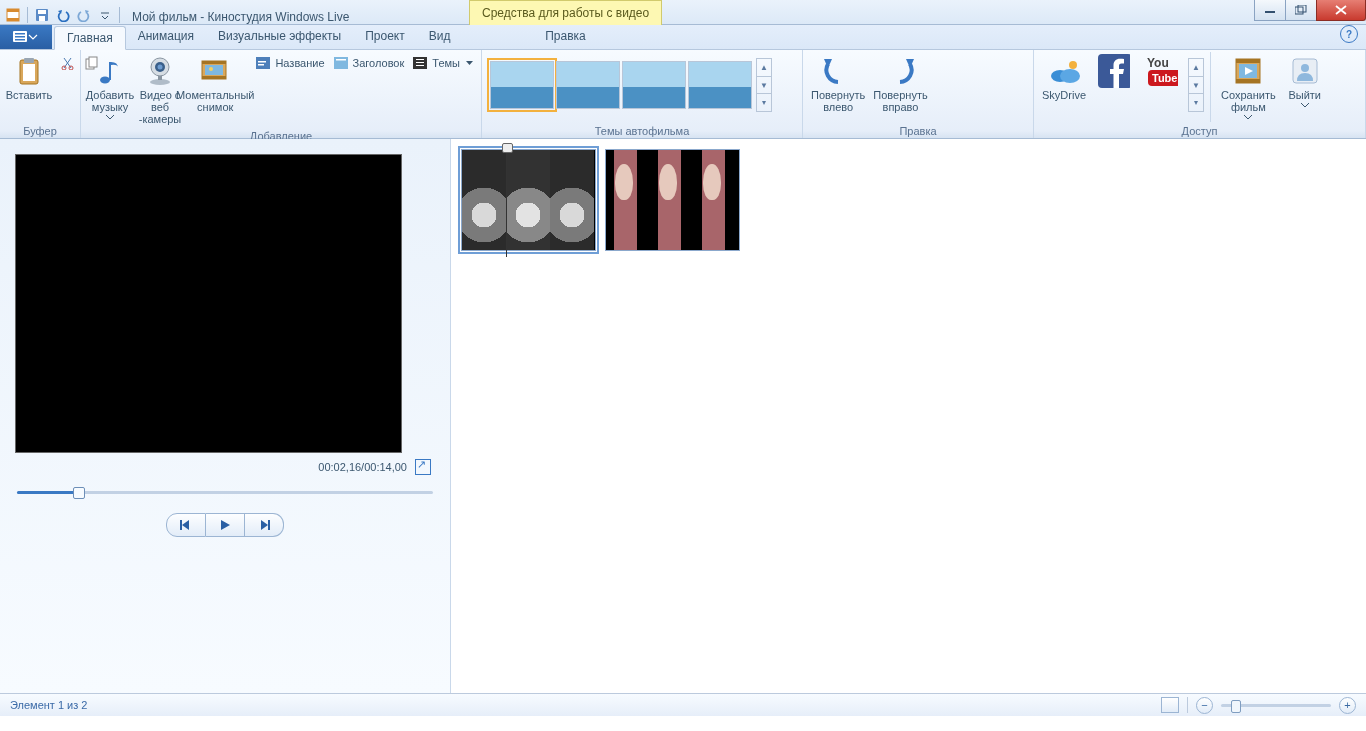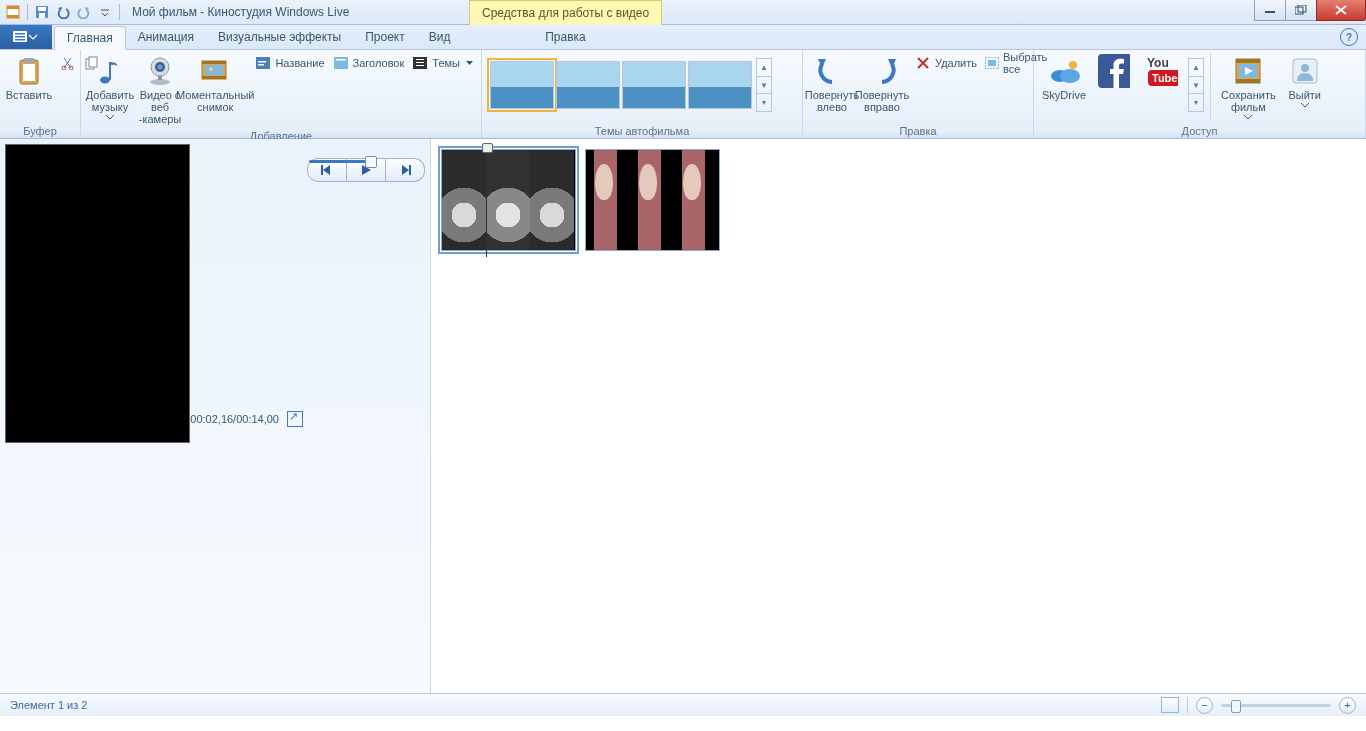--- a/index.html
+++ b/index.html
@@ -1,25 +1,25 @@
 <!DOCTYPE html>
 <html><head>
 <meta charset="utf-8">
 <style>
 html,body{margin:0;padding:0;font-family:"Segoe UI",Tahoma,sans-serif;font-size:12px;color:#1e395b;background:#fff;height:731px;width:1366px;overflow:hidden}
-.titlebar{height:24px;background:linear-gradient(#eaf2fb,#dce9f7);border-bottom:1px solid #a6bbd4;display:flex;align-items:center;position:relative}
+.titlebar{height:24px;background:linear-gradient(#eaf2fb,#dce9f7);border-bottom:1px solid #a6bbd4;display:flex;align-items:flex-end;position:relative}
 .qat{display:flex;align-items:center;gap:3px;padding:0 4px}
 .qat-btn{width:18px;height:18px;display:flex;align-items:center;justify-content:center;border-radius:2px}
 .qat-sep{width:1px;height:16px;background:#a6bbd4;margin:0 2px}
 .title-text{margin-left:6px;color:#3b576f}
 .context-tab{position:absolute;left:469px;top:0;height:24px;line-height:24px;padding:0 12px;background:#fdf8b3;border:1px solid #d1ca6d;border-bottom:none;color:#5a5a1e;font-size:12px}
 .win-controls{position:absolute;right:0;top:0;display:flex}
 .win-btn{width:30px;height:20px;display:flex;align-items:center;justify-content:center;border:1px solid #8aa3c2;border-top:none;margin-left:-1px;background:linear-gradient(#f4f8fc,#d4e2f1)}
 .win-close{width:48px;background:linear-gradient(#e67e73,#c83a2e);color:#fff;border-color:#8b2d24;border-top-right-radius:0;border-bottom-right-radius:3px}
-.tabstrip{height:24px;background:linear-gradient(#e4eefb,#dbe8f8);border-bottom:1px solid #b6c8de;display:flex;align-items:center}
+.tabstrip{height:24px;background:linear-gradient(#e4eefb,#dbe8f8);border-bottom:1px solid #b6c8de;display:flex;align-items:flex-start}
 .file-tab{width:52px;height:24px;background:linear-gradient(#3a79c4,#2a5fa4);display:flex;align-items:center;justify-content:center;margin-right:2px}
 .tab{height:22px;padding:0 12px;line-height:22px;color:#3b576f;cursor:default}
 .tab.active{background:#f5f9fe;border:1px solid #b6c8de;border-bottom:1px solid #f5f9fe;border-radius:3px 3px 0 0;position:relative;top:1px}
 .ctx-tab{position:absolute;left:469px;width:169px;text-align:center}
 .help-icon{margin-left:auto;margin-right:8px;color:#3a79c4;font-weight:bold;width:16px;height:16px;border:1px solid #3a79c4;border-radius:50%;display:flex;align-items:center;justify-content:center;font-size:10px}
 .ribbon{height:88px;background:linear-gradient(#f7fbff,#e6eef9 92%,#d7e3f2);border-bottom:1px solid #a6bbd4;display:flex}
 .group{border-right:1px solid #c9d8ea;display:flex;flex-direction:column;height:100%}
 .group-body{flex:1;display:flex;align-items:flex-start;padding:2px 4px}
 .group-label{height:14px;line-height:14px;text-align:center;font-size:11px;color:#5a7290}
 .big-btn{display:flex;flex-direction:column;align-items:center;justify-content:flex-start;padding:2px 4px;min-width:42px;text-align:center;line-height:12px}
@@ -30,21 +30,21 @@
 .small-btn .sic{width:16px;height:16px;display:flex;align-items:center;justify-content:center}
 .themes{display:flex;gap:2px;align-items:center;flex-wrap:nowrap;padding-top:6px}
 .theme-thumb{width:62px;height:46px;border:1px solid #b8c6d8;background:linear-gradient(#a9d5ef 55%,#4b91c4 55%);position:relative}
 .theme-thumb.sel{outline:2px solid #f3b13e;outline-offset:1px}
 .theme-thumb.stack::before,.theme-thumb.stack::after{content:"";position:absolute;inset:-3px -3px auto auto;width:62px;height:46px;border:1px solid #c9d4e2;background:#eef4fa;z-index:-1}
 .theme-thumb.stack::after{inset:-6px -6px auto auto;z-index:-2}
 .theme-scroll{width:14px;height:52px;border:1px solid #b8c6d8;display:flex;flex-direction:column;margin-left:2px}
 .theme-scroll div{flex:1;display:flex;align-items:center;justify-content:center;border-bottom:1px solid #b8c6d8;font-size:8px;color:#5b7aa0}
 .theme-scroll div:last-child{border-bottom:none}
 .workspace{display:flex;height:554px}
-.preview-pane{width:420px;background:linear-gradient(#eaf2fb,#f7fbff);padding:5px;display:flex;flex-direction:row;border-right:1px solid #c9d8ea}
+.preview-pane{width:420px;background:linear-gradient(#eaf2fb,#f7fbff);padding:15px;display:flex;flex-direction:column;border-right:1px solid #c9d8ea}
 .preview-screen{width:385px;height:297px;background:#000;border:1px solid #666}
 .time-row{display:flex;justify-content:flex-end;align-items:center;gap:8px;margin-top:6px;padding-right:4px}
 .time-text{font-size:11px;color:#3b576f}
 .fullscreen-ic{width:14px;height:14px;border:1px solid #3a79c4;position:relative}
 .fullscreen-ic::after{content:"↗";position:absolute;top:-2px;left:1px;color:#3a79c4;font-size:11px}
 .seek{margin-top:10px;height:14px;position:relative}
 .seek-track{position:absolute;top:6px;left:2px;right:2px;height:3px;background:#c2d1e4;border-radius:2px}
 .seek-fill{position:absolute;top:6px;left:2px;width:60px;height:3px;background:#3a79c4;border-radius:2px}
 .seek-thumb{position:absolute;top:2px;left:58px;width:10px;height:10px;background:#f7fbff;border:1px solid #6d8fb8;border-radius:2px}
 .transport{display:flex;justify-content:center;margin-top:14px}
@@ -297,40 +297,20 @@
       </div>
       <div class="big-btn">
         <div class="ic">
             <svg width="30" height="30">
               <path d="M15 26 A12 12 0 0 0 25 8" fill="none" stroke="#3a79c4" stroke-width="4"></path>
               <path d="M29 3 L21 3 L25 12 Z" fill="#3a79c4"></path>
             </svg>
           </div>
         <span>Повернуть<br>вправо</span>
       </div>
-      <div class="small-col" style="margin-left:4px">
-        <div class="small-btn">
-            <div class="sic">
-              <svg width="12" height="12">
-                <path d="M1 1 L11 11 M11 1 L1 11" stroke="#c03030" stroke-width="2"></path>
-              </svg>
-            </div>
-            <span>Удалить</span>
-          </div>
-        <div style="height:22px"></div>
-        <div class="small-btn">
-            <div class="sic">
-              <svg width="14" height="12">
-                <rect x="0" y="0" width="14" height="12" fill="none" stroke="#3a79c4" stroke-dasharray="2 1"></rect>
-                <rect x="3" y="3" width="8" height="6" fill="#7fb8e0"></rect>
-              </svg>
-            </div>
-            <span>Выбрать все</span>
-          </div>
-      </div>
     </div>
     <div class="group-label">Правка</div>
   </div>
 
   <div class="group" style="flex:1">
     <div class="group-body">
       <div class="big-btn">
         <div class="ic">
             <svg width="34" height="30">
               <ellipse cx="12" cy="20" rx="9" ry="6" fill="#3a8ed6"></ellipse>

